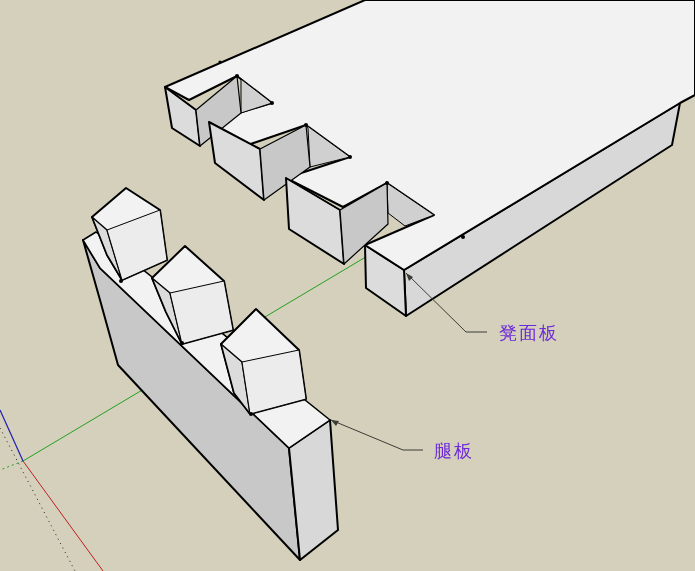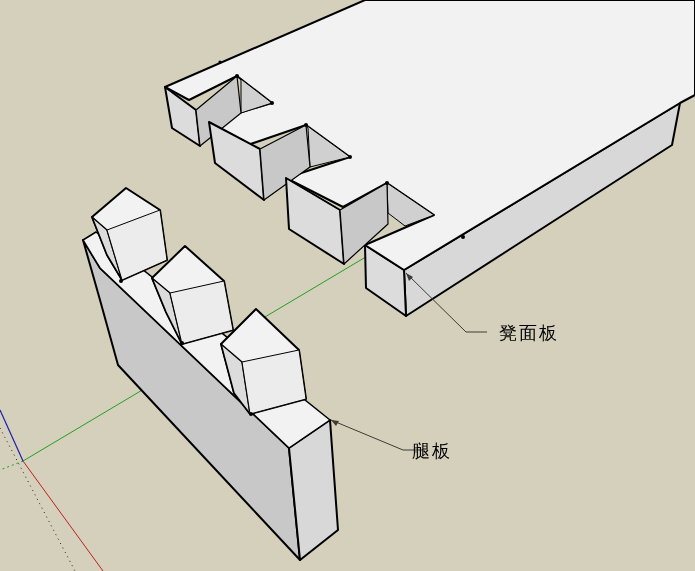--- a/index.html
+++ b/index.html
@@ -7,21 +7,21 @@
     width: 695px; height: 571px; overflow: hidden;
     background: #d4d0bc;
     font-family: "DejaVu Sans", sans-serif;
     position: relative;
   }
   #viewport { position: absolute; left: 0; top: 0; width: 695px; height: 571px; }
   .label-text {
     position: absolute;
     font-family: "DejaVu Sans", sans-serif;
     font-size: 18px;
-    color: #000000;
+    color: #6d28d9;
     letter-spacing: 2px;
     white-space: nowrap;
   }
 </style>
 </head>
 <body>
 
 <svg id="viewport" width="695" height="571" viewBox="0 0 695 571" xmlns="http://www.w3.org/2000/svg">
   <rect x="0" y="0" width="695" height="571" fill="#d4d0bc"></rect>
 
@@ -96,13 +96,13 @@
     <polyline points="406,273 466,332 487,332" fill="none" stroke="#3c3c34" stroke-width="1"></polyline>
     <polygon points="406,273 413,277 409,281" fill="#3c3c34"></polygon>
   </g>
   <g>
     <polyline points="331,420 403,450 423,450" fill="none" stroke="#3c3c34" stroke-width="1"></polyline>
     <polygon points="331,420 339,421 336,426" fill="#3c3c34"></polygon>
   </g>
 </svg>
 
 <div class="label-text" style="left:499px; top:321px;">凳面板</div>
-<div class="label-text" style="left:412px; top:439px;">腿板</div>
+<div class="label-text" style="left:434px; top:439px;">腿板</div>
 
 </body></html>

